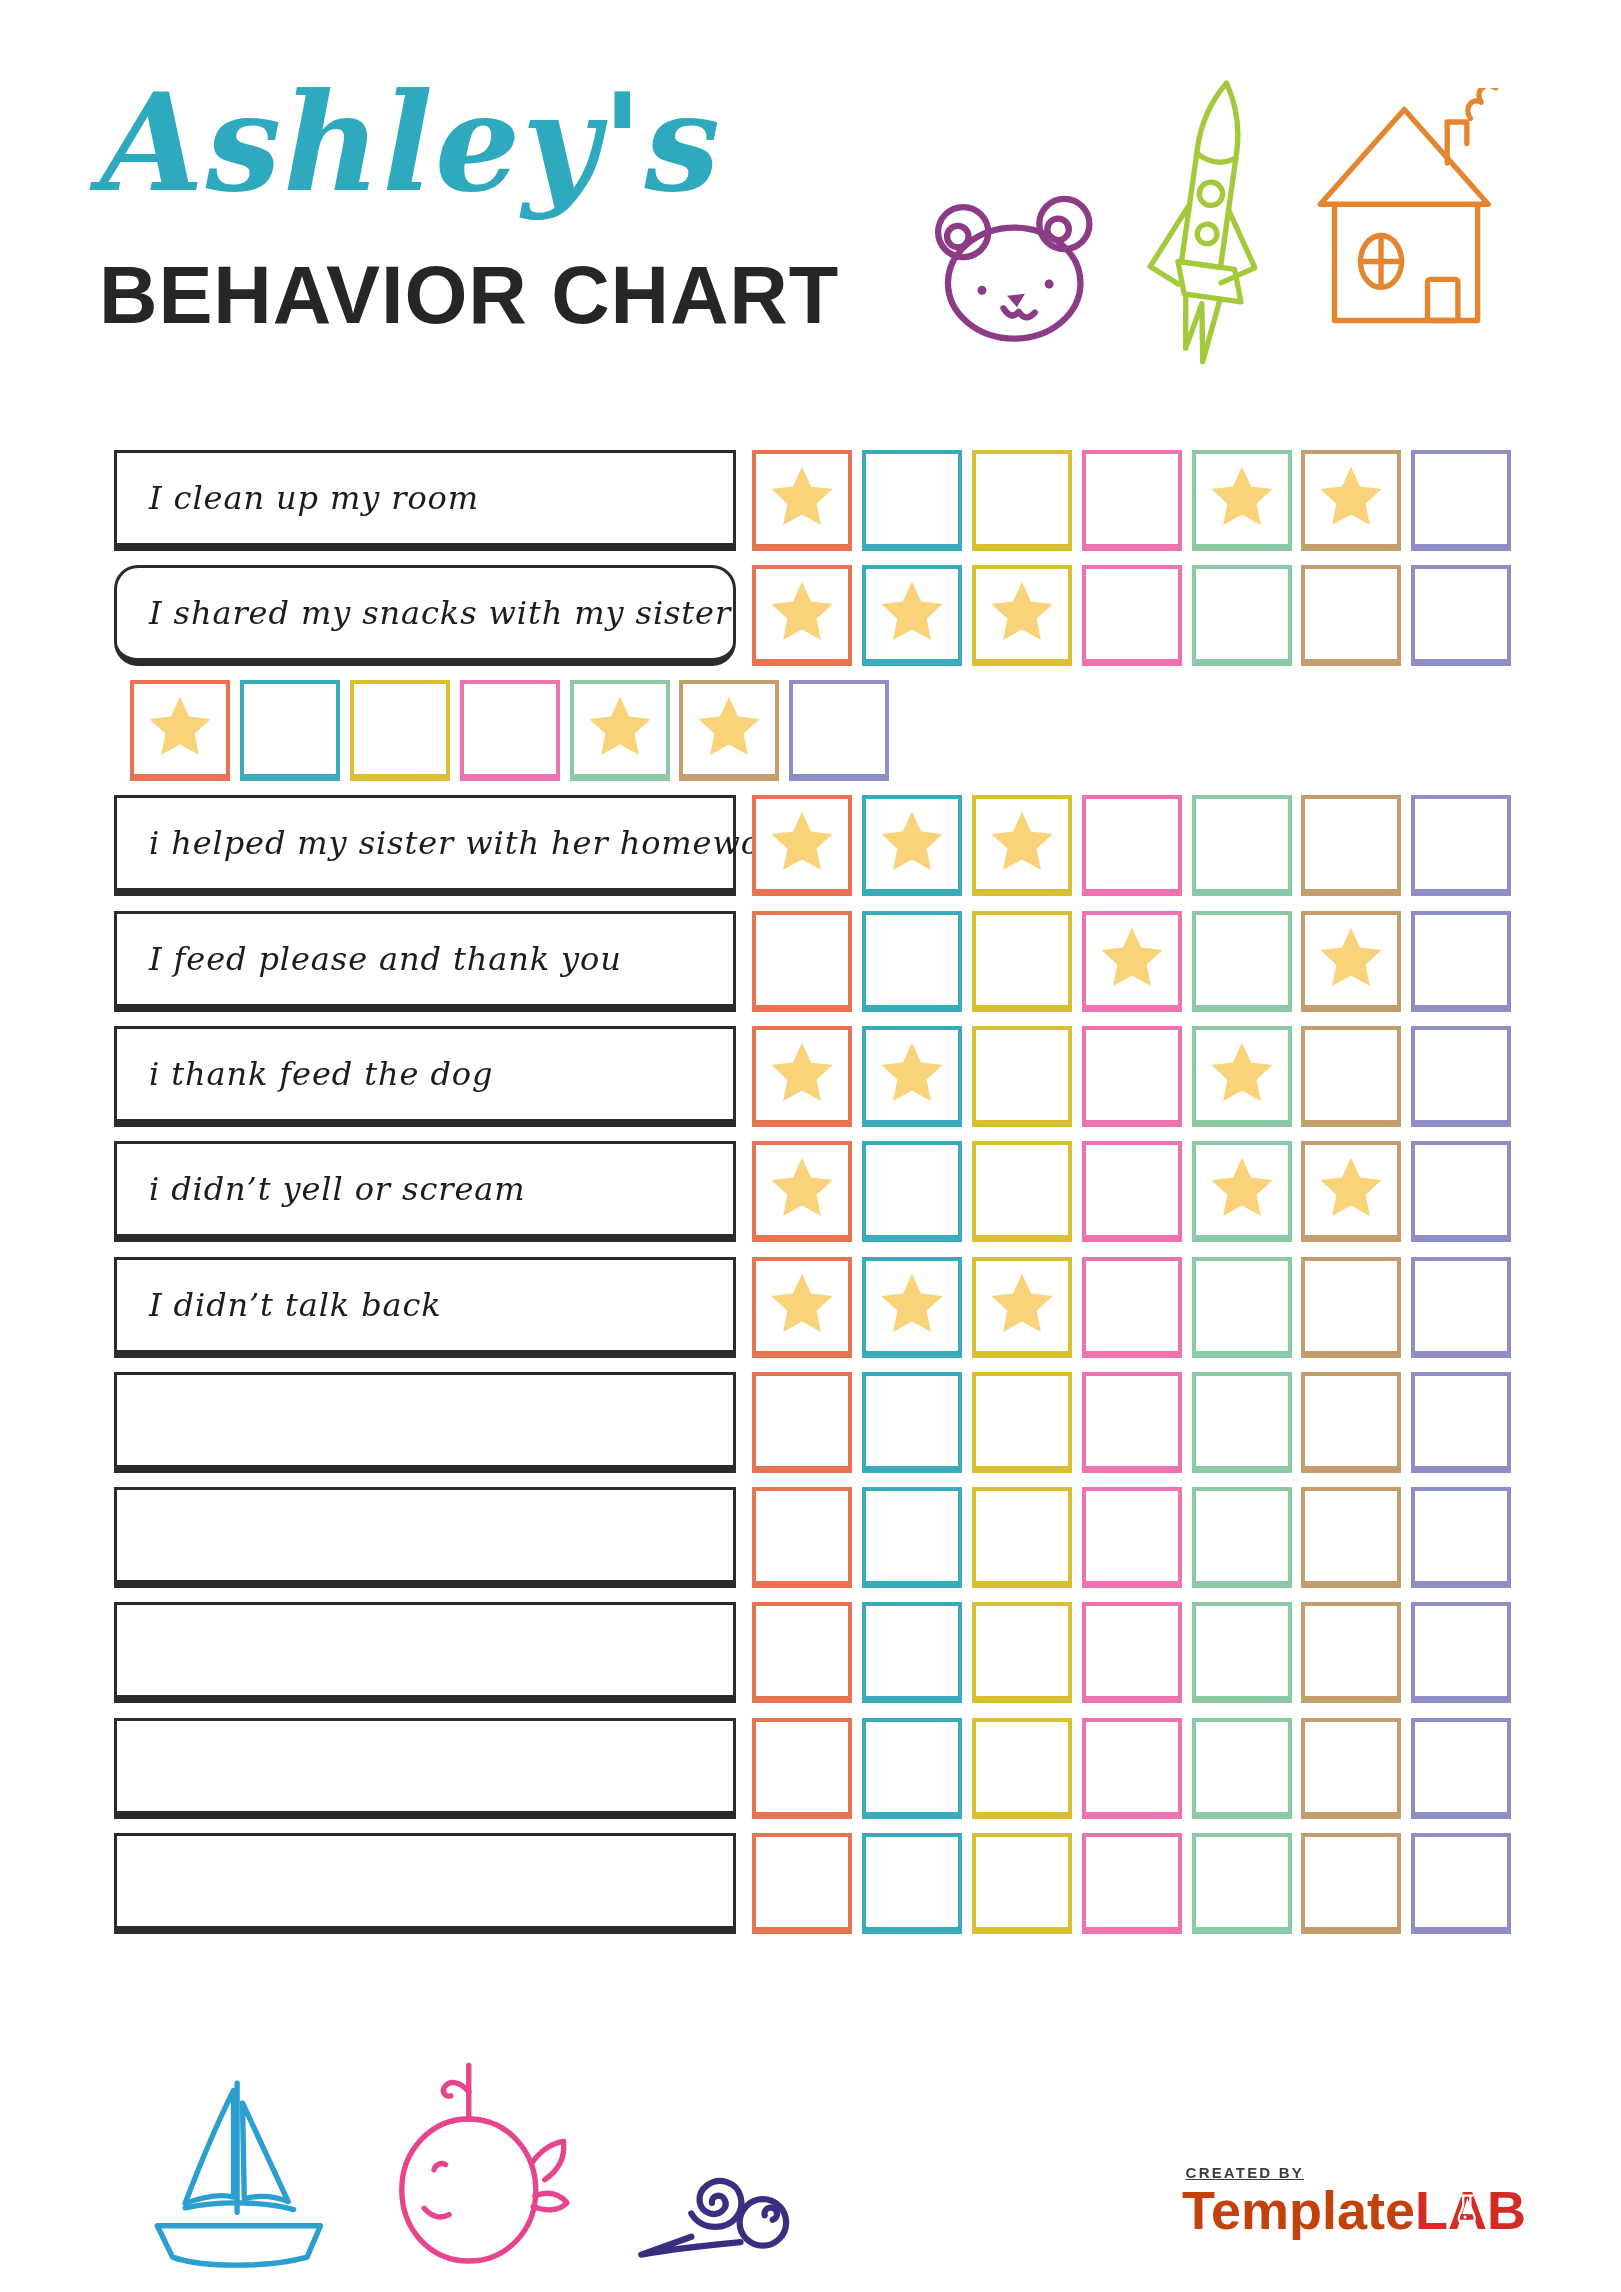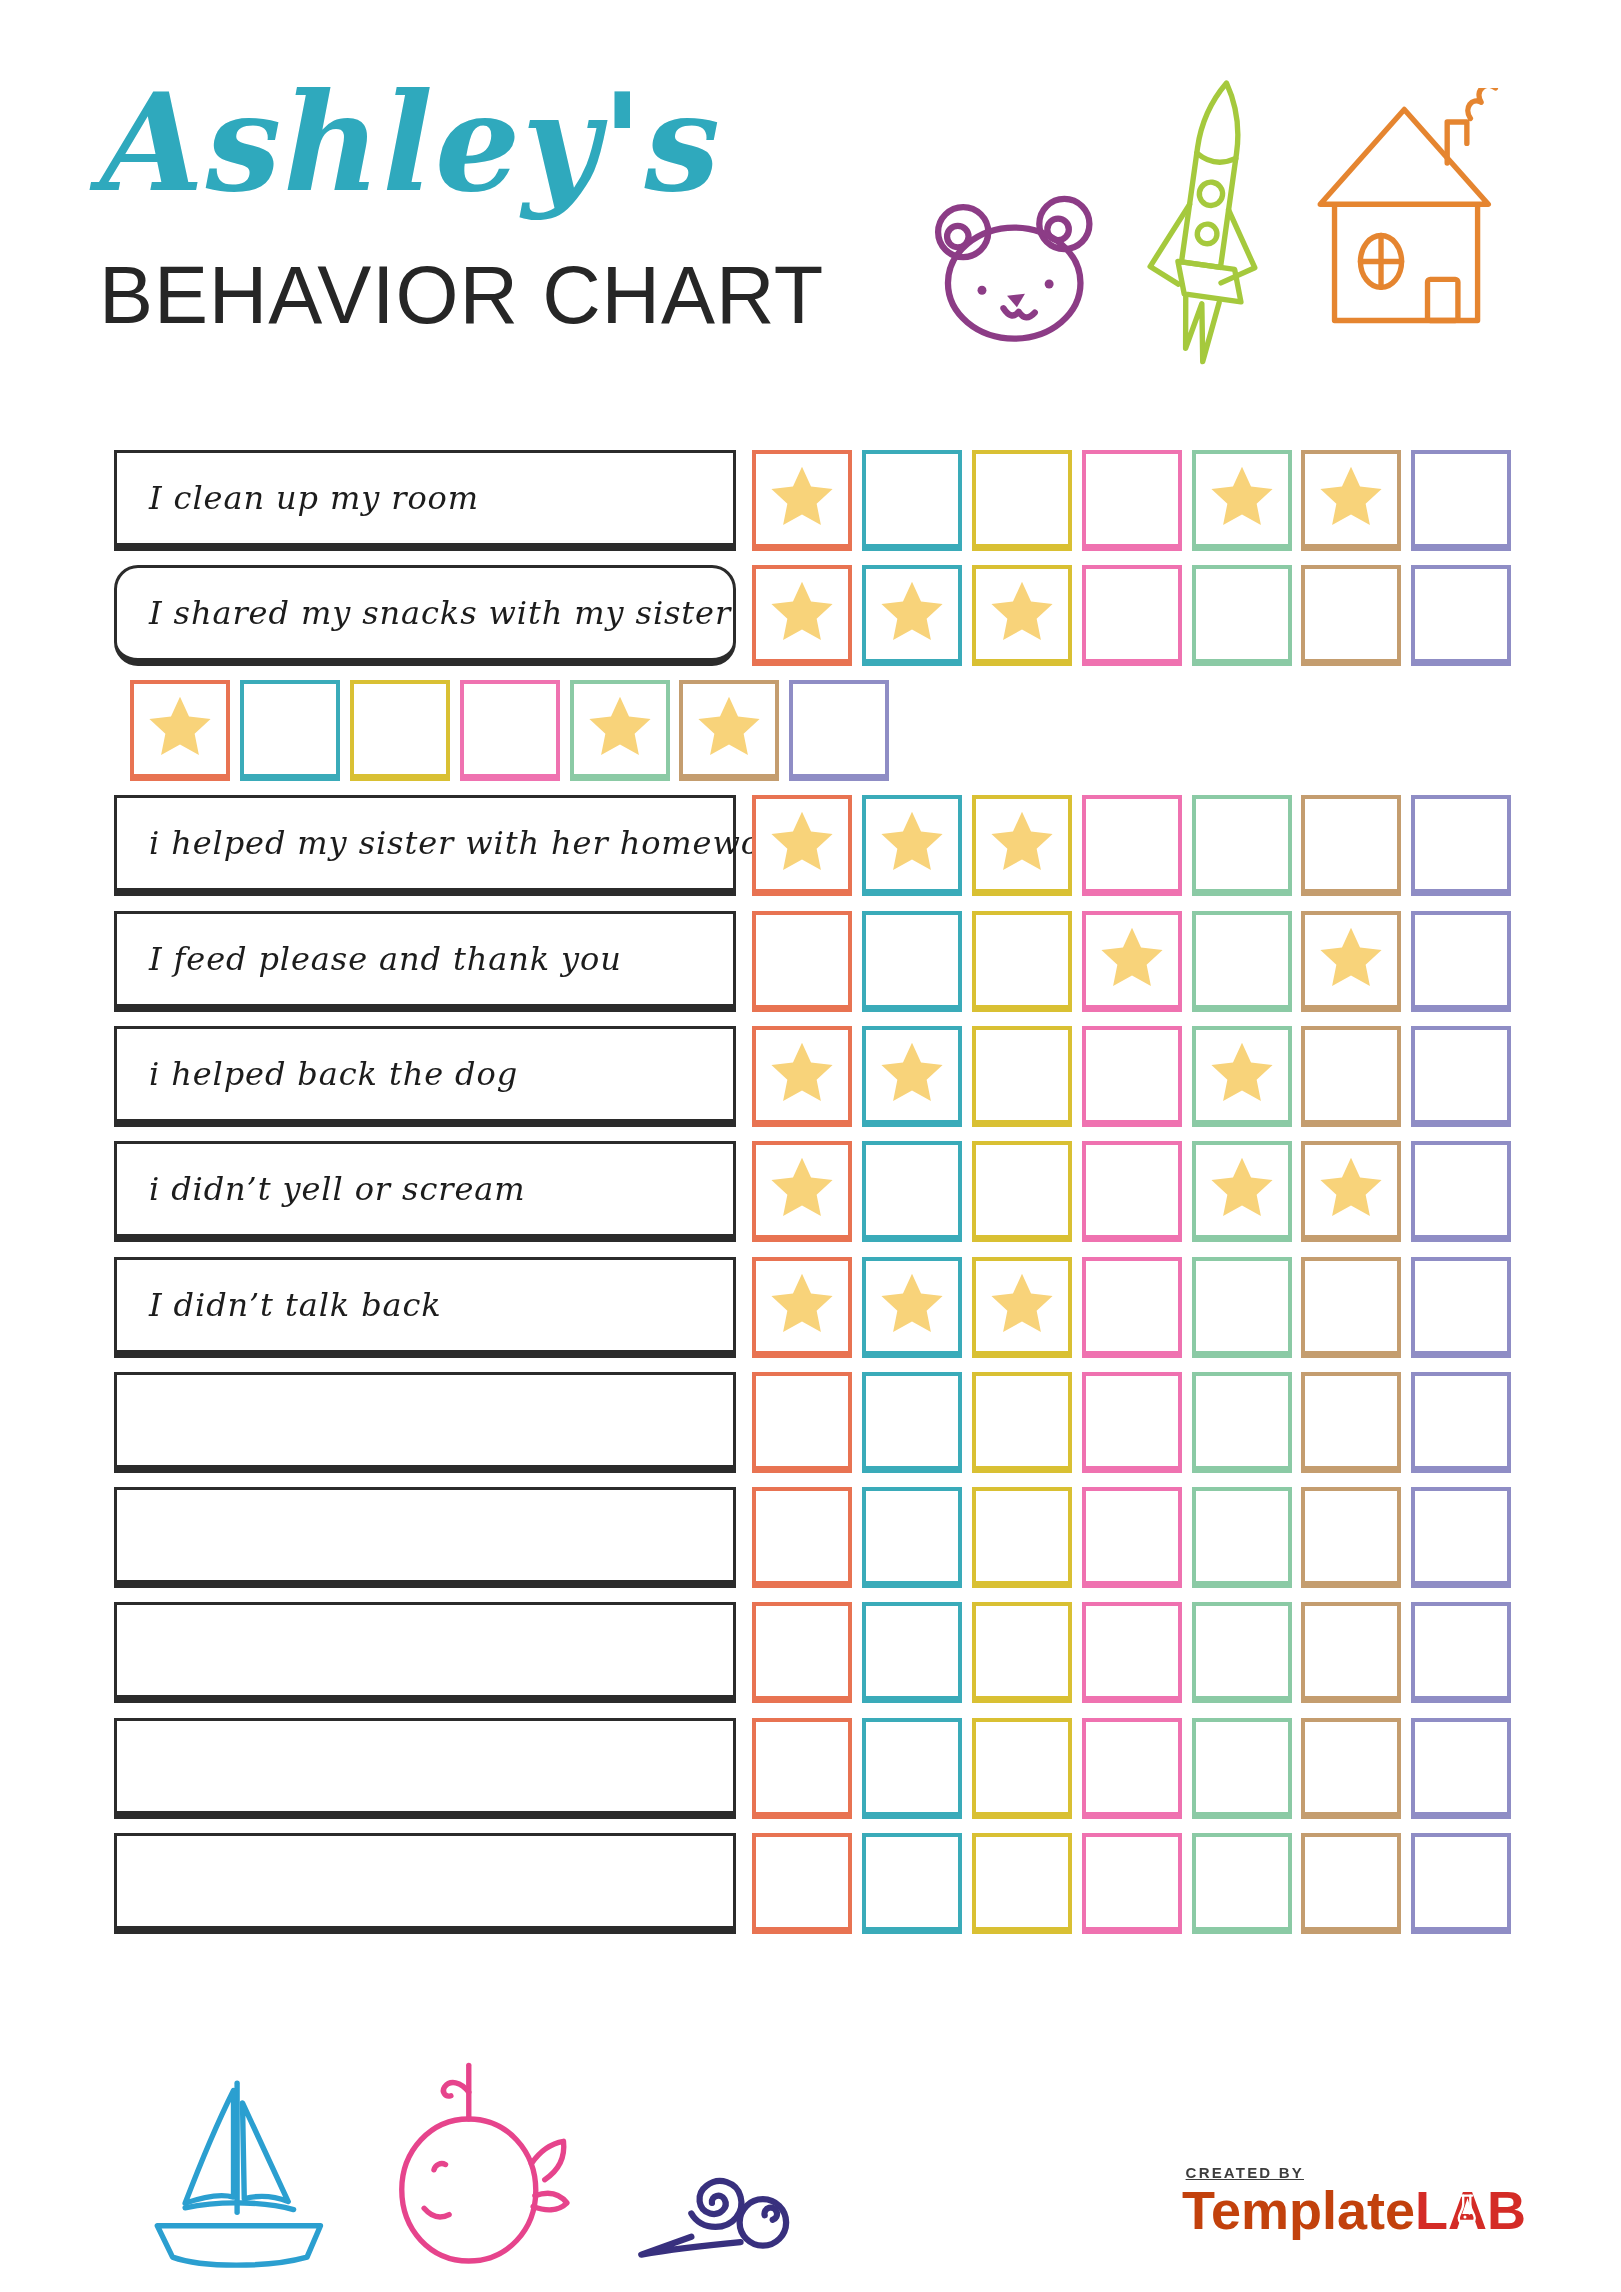--- a/index.html
+++ b/index.html
@@ -22,21 +22,21 @@
     font-weight: 700;
     font-size: 134px;
     line-height: 1.1;
     letter-spacing: 1.8px;
   }
   .title-main {
     position: absolute;
     left: 99px;
     top: 255px;
     font-size: 81px;
-    font-weight: 400;
+    font-weight: 700;
     letter-spacing: 0.9px;
     line-height: 1;
   }
 
   
   .doodle { position: absolute; }
   .doodle svg { display: block; width: 100%; height: 100%; }
   .doodle-bear     { left: 921px; top: 190px; width: 190px; height: 154px; }
   .doodle-rocket   { left: 1136px; top: 73px;  width: 145px; height: 315px; }
   .doodle-house    { left: 1313px; top: 88px;  width: 204px; height: 270px; }
@@ -268,21 +268,21 @@
             <div class="day-cell" style="border-color: rgb(139, 202, 165); color: rgb(248, 211, 122);"></div>
             <div class="day-cell" style="border-color: rgb(196, 157, 111); color: rgb(248, 211, 122);">
               <svg class="star" viewBox="0 0 100 100">
                 <polygon fill="currentColor" points="50,4 62.9,32.2 93.7,35.8 70.9,56.8 77,87.2 50,72 23,87.2 29.1,56.8 6.3,35.8 37.1,32.2"></polygon>
               </svg>
             </div>
             <div class="day-cell" style="border-color: rgb(143, 141, 197); color: rgb(248, 211, 122);"></div>
           </div>
         </div>
         <div class="row">
-          <div class="behavior-box" style="border-color: rgb(43, 43, 43);">i helped back the dog</div>
+          <div class="behavior-box" style="border-color: rgb(43, 43, 43);">i thank feed the dog</div>
           <div class="row-days">
             <div class="day-cell" style="border-color: rgb(232, 115, 82); color: rgb(248, 211, 122);">
               <svg class="star" viewBox="0 0 100 100">
                 <polygon fill="currentColor" points="50,4 62.9,32.2 93.7,35.8 70.9,56.8 77,87.2 50,72 23,87.2 29.1,56.8 6.3,35.8 37.1,32.2"></polygon>
               </svg>
             </div>
             <div class="day-cell" style="border-color: rgb(58, 171, 185); color: rgb(248, 211, 122);">
               <svg class="star" viewBox="0 0 100 100">
                 <polygon fill="currentColor" points="50,4 62.9,32.2 93.7,35.8 70.9,56.8 77,87.2 50,72 23,87.2 29.1,56.8 6.3,35.8 37.1,32.2"></polygon>
               </svg>

